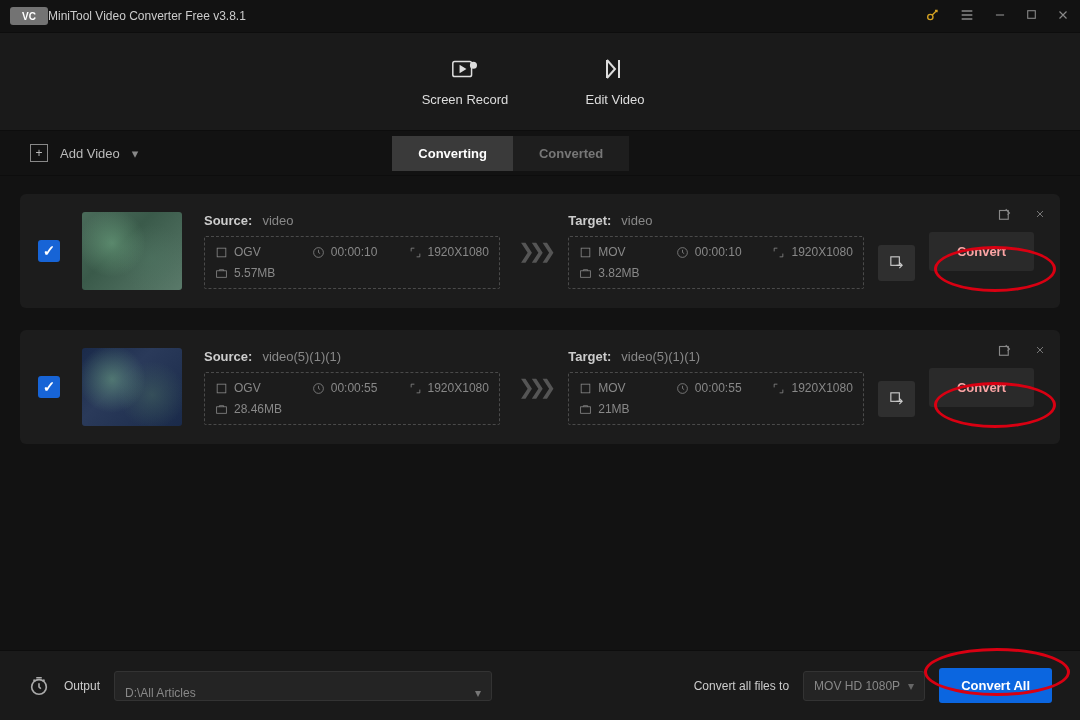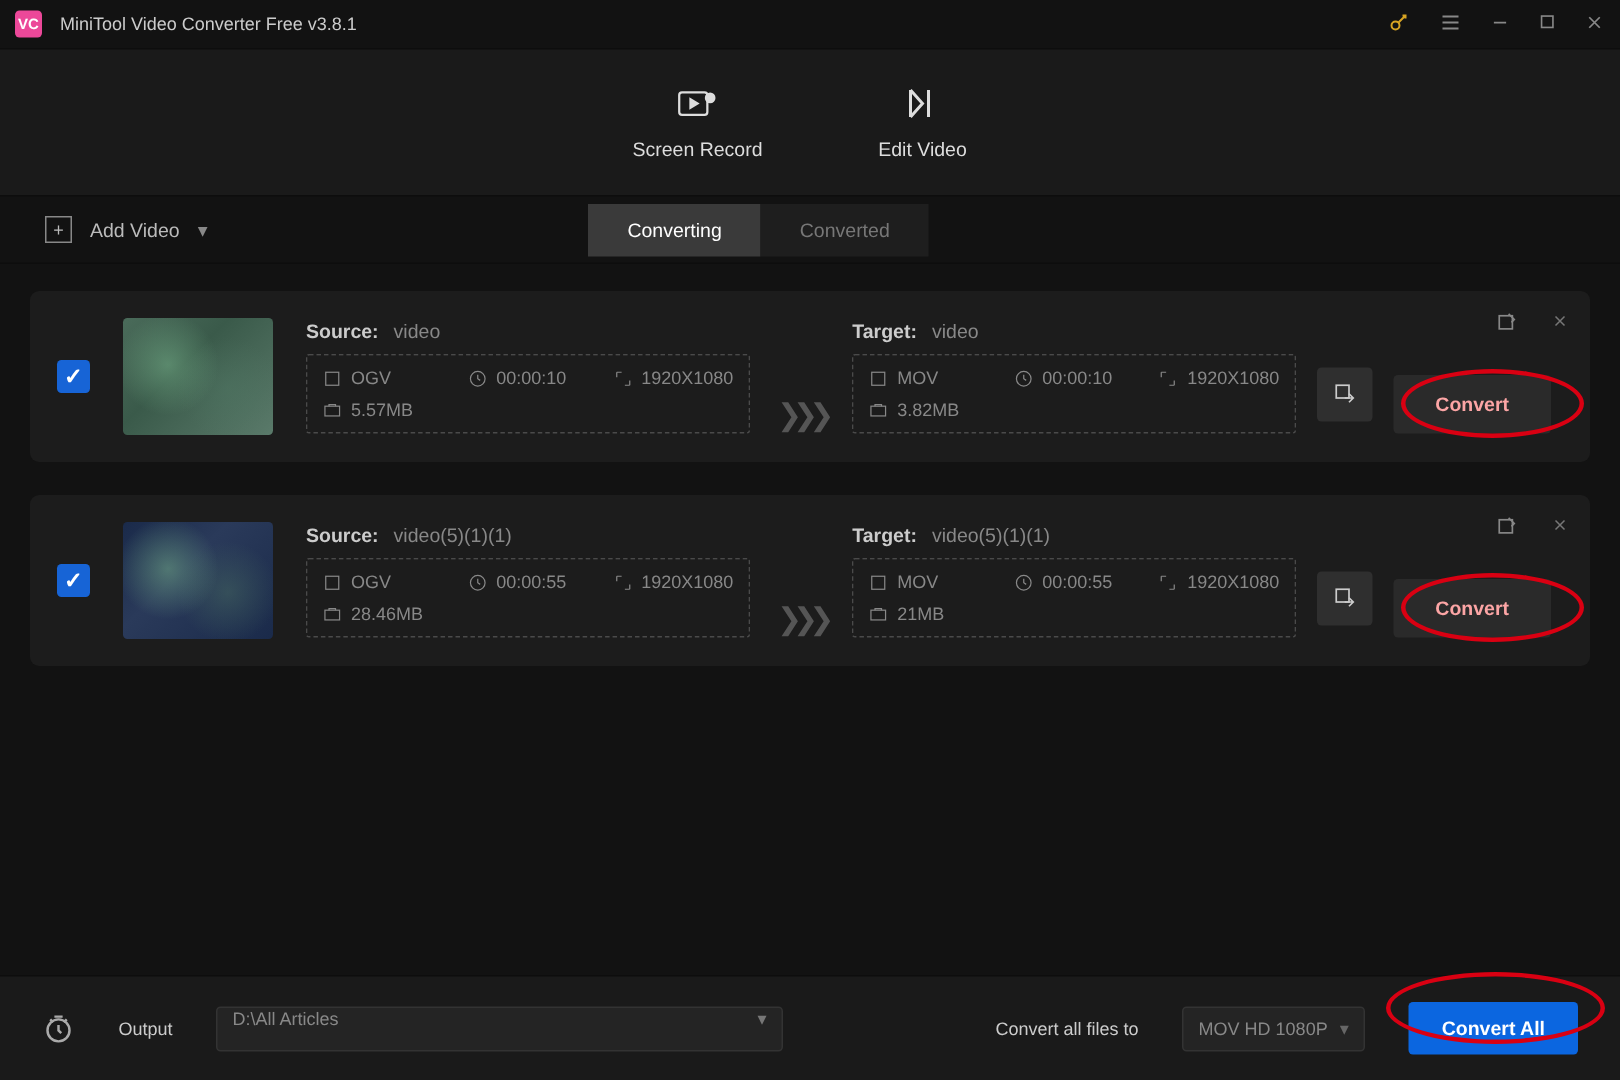--- a/index.html
+++ b/index.html
@@ -1,63 +1,63 @@
 <!DOCTYPE html>
 <html><head>
 <meta charset="utf-8">
 <style>
 *{box-sizing:border-box;margin:0;padding:0;font-family:-apple-system,BlinkMacSystemFont,'Segoe UI',sans-serif}
 body{background:#121212;width:1080px;height:720px;overflow:hidden;color:#ccc;font-size:13px}
 .titlebar{height:32px;background:#121212;display:flex;align-items:center;padding:0 10px}
-.titlebar .logo{width:18px;height:18px;background:#ec4899;border-radius:3px;display:flex;align-items:center;justify-content:center;color:#fff;font-size:10px;font-weight:700;margin-right:12px}
+.titlebar .logo{width:38px;height:18px;background:#737373;border-radius:3px;display:flex;align-items:center;justify-content:center;color:#fff;font-size:10px;font-weight:700;margin-right:0}
 .titlebar .title{color:#ccc;font-size:12px;flex:1}
 .titlebar .win-controls{display:flex;gap:18px;align-items:center}
 .titlebar .win-controls span{color:#888;font-size:13px;cursor:pointer}
 .key-icon{color:#d6a323 !important}
 .navtabs{height:98px;background:#1a1a1a;display:flex;justify-content:center;gap:0;border-top:1px solid #0d0d0d}
 .navtab{width:150px;display:flex;flex-direction:column;align-items:center;justify-content:center;gap:10px;cursor:pointer;color:#ddd}
 .navtab.active{background:#242424;color:#1f6feb}
 .navtab .icon{width:30px;height:26px;display:flex;align-items:center;justify-content:center}
 .navtab .icon svg{stroke:currentColor;fill:none;stroke-width:1.6}
 .navtab .lbl{font-size:13px}
 .toolbar{height:46px;background:#121212;display:flex;align-items:center;padding:0 30px;gap:14px;border-top:1px solid #0d0d0d;border-bottom:1px solid #0d0d0d}
 .addfiles{display:flex;align-items:center;gap:12px;cursor:pointer;color:#bbb}
 .addfiles .plus{width:18px;height:18px;border:1px solid #888;display:flex;align-items:center;justify-content:center;font-size:12px}
 .subtabs{display:flex;margin-left:240px}
-.subtab{padding:10px 26px;background:#1e1e1e;color:#777;cursor:pointer;font-size:13px;font-weight:400}
+.subtab{padding:10px 26px;background:#1e1e1e;color:#777;cursor:pointer;font-size:13px;font-weight:700}
 .subtab.active{background:#3a3a3a;color:#fff}
 .content{padding:18px 20px;height:calc(100% - 32px - 98px - 46px - 70px);overflow:auto}
 .card{background:#1c1c1c;border-radius:6px;padding:18px 14px 18px 12px;margin-bottom:22px;position:relative}
 .row{display:flex;align-items:center}
 .check{width:22px;height:22px;background:#1764d6;border-radius:3px;display:flex;align-items:center;justify-content:center;color:#fff;font-size:15px;font-weight:700;margin-right:22px;margin-left:6px}
 .thumb{width:100px;height:78px;border-radius:3px;margin-right:22px;background:linear-gradient(135deg,#4a6b5a 0%,#3a5a4a 40%,#5a7a6a 100%);position:relative;overflow:hidden}
 .thumb.t2{background:linear-gradient(135deg,#1a2a4a 0%,#2a3a5a 40%,#1a2a4a 100%)}
 .thumb::before{content:'';position:absolute;inset:0;background:radial-gradient(circle at 30% 40%,rgba(120,180,140,.5),transparent 40%),radial-gradient(circle at 70% 60%,rgba(80,120,100,.4),transparent 40%)}
-.panels{display:flex;align-items:flex-end;gap:14px;flex:1}
+.panels{display:flex;align-items:center;gap:14px;flex:1}
 .panel{display:flex;flex-direction:column;gap:6px}
 .panel-header{display:flex;align-items:center;gap:10px;font-size:13px;margin-bottom:2px}
 .panel-header .lbl{color:#ccc;font-weight:600}
 .panel-header .val{color:#888}
 .specbox{border:1px dashed #4a4a4a;border-radius:2px;padding:8px 10px;display:grid;grid-template-columns:1fr 1fr 1fr;gap:7px 20px;min-width:200px}
 .spec{display:flex;align-items:center;gap:6px;color:#888;font-size:12px}
 .spec svg{width:13px;height:13px;stroke:#888;fill:none;stroke-width:1.5}
 .arrow{color:#555;font-size:20px;letter-spacing:-6px;padding:0 4px}
 .target-wrap{display:flex;align-items:center;gap:14px}
 .fmtbtn{width:38px;height:36px;background:#2f2f2f;border-radius:3px;display:flex;align-items:center;justify-content:center;cursor:pointer}
 .fmtbtn svg{width:17px;height:17px;stroke:#ccc;fill:none;stroke-width:1.6}
 .convertbtn{padding:12px 28px;background:#2a2a2a;color:#fca5a5;font-weight:600;border-radius:3px;cursor:pointer;margin-left:auto;margin-right:12px;font-size:13px}
 .editicon{position:absolute;top:14px;right:48px;color:#888;cursor:pointer}
 .closeicon{position:absolute;top:14px;right:14px;color:#777;cursor:pointer;font-size:12px}
 .ring{position:absolute;width:122px;height:46px;border:3px solid #d90012;border-radius:50%;pointer-events:none}
 .ring.r1{right:4px;top:52px}
 .ring.r2{right:4px;top:52px}
-.bottombar{position:absolute;bottom:0;left:0;right:0;height:70px;background:#1a1a1a;display:flex;align-items:center;padding:0 28px;gap:29px;border-top:1px solid #0d0d0d}
+.bottombar{position:absolute;bottom:0;left:0;right:0;height:70px;background:#1a1a1a;display:flex;align-items:center;padding:0 28px;gap:14px;border-top:1px solid #0d0d0d}
 .clockicon{width:22px;height:22px}
 .output-lbl{color:#ccc;font-size:12px}
-.pathselect{flex:0 0 378px;height:30px;background:#242424;border:1px solid #333;border-radius:3px;display:flex;align-items:flex-start;padding:0 10px;color:#888;font-size:12px;cursor:pointer;position:relative}
+.pathselect{flex:0 0 378px;height:30px;background:#242424;border:1px solid #333;border-radius:3px;display:flex;align-items:flex-end;padding:0 10px;color:#888;font-size:12px;cursor:pointer;position:relative}
 .pathselect .caret{margin-left:auto;color:#777}
 .spacer{flex:1}
 .convall-lbl{color:#ccc;font-size:12px}
 .presetselect{height:30px;background:#242424;border:1px solid #333;border-radius:3px;display:flex;align-items:center;padding:0 10px;color:#888;font-size:12px;cursor:pointer;gap:8px}
 .convertall{padding:10px 22px;background:#0b66e0;color:#fff;font-weight:700;border-radius:3px;cursor:pointer;font-size:13px;position:relative}
 .ring-bottom{position:absolute;right:10px;bottom:24px;width:146px;height:48px;border:3px solid #d90012;border-radius:50%;pointer-events:none}
 </style>
 </head>
 <body>
 

